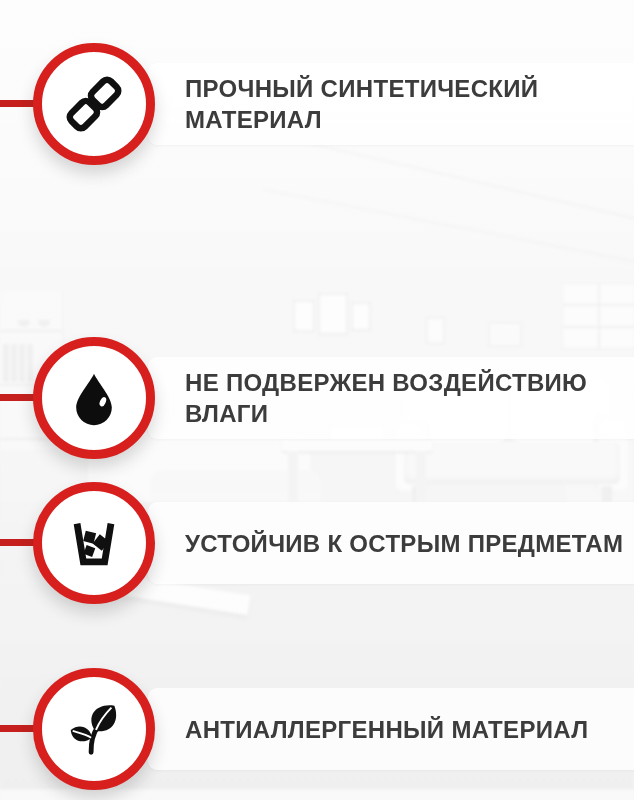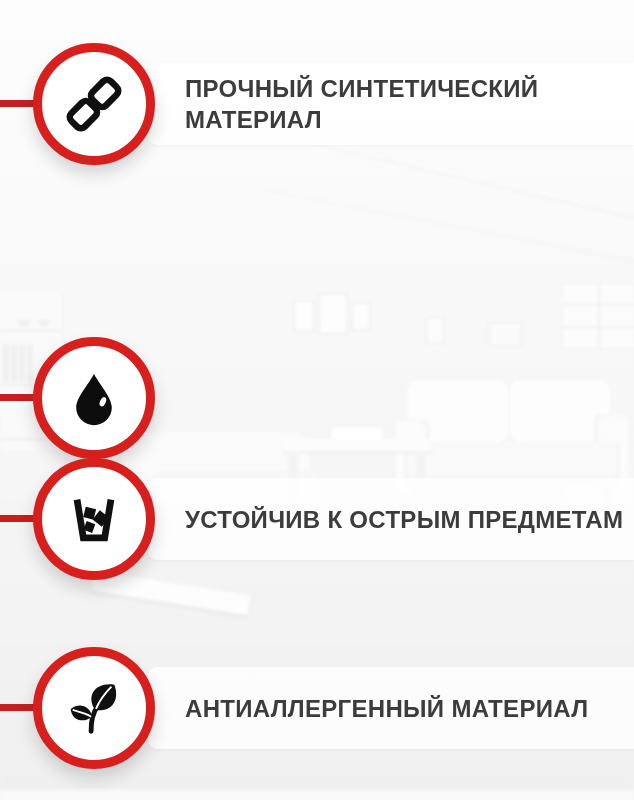--- a/index.html
+++ b/index.html
@@ -53,21 +53,21 @@
   .ct-top{left:0; top:15px; width:150px; height:12px; background:#fcfcfc; box-shadow:0 2px 2px #e8e8e8;}
   .ct-leg{width:10px; height:102px; top:27px; background:#f2f2f2;}
   .ctl1{left:6px;} .ctl2{left:134px;}
   .ct-shelf{left:6px; top:88px; width:138px; height:8px; background:#f5f5f5;}
   .floor{left:0; top:502px; width:634px; height:298px; background:linear-gradient(180deg,#f2f2f2,#ebebeb 70%,#eaeaea);}
   .floor-beam{left:92px; top:583px; width:158px; height:20px; background:#fcfcfc; transform:rotate(9deg); box-shadow:0 3px 4px rgba(0,0,0,.05);}
   .baseboard{left:0; top:788px; width:634px; height:12px; background:#f7f7f7; border-top:1px solid #e4e4e4;}
   .veil{position:absolute; inset:0; background:linear-gradient(180deg,rgba(255,255,255,.55) 0%,rgba(255,255,255,.25) 35%,rgba(255,255,255,.15) 55%,rgba(255,255,255,.3) 80%,rgba(255,255,255,.25) 100%);}
   
   .feature-row{position:absolute; left:0; width:634px; height:122px;}
-  .r1{top:43px;} .r2{top:188px;} .r3{top:337px;} .r4{top:458px;text-decoration:underline;} .r5{top:647px;}
+  .r1{top:43px;} .r2{top:188px;} .r3{top:337px;} .r4{top:482px;text-decoration:underline;} .r5{top:668px;}
   .band{
     position:absolute; left:148px; right:0; top:20px; height:82px;
     background:rgba(255,255,255,.8); border-radius:9px 0 0 9px;
     box-shadow:0 1px 3px rgba(0,0,0,.04);
     display:flex; align-items:center; z-index:1;
   }
   .label{
     padding-left:37px; padding-right:8px;
     font-size:24px; line-height:31px; font-weight:700;
     color:#3c3c3c; letter-spacing:.3px; white-space:pre-line;
@@ -153,20 +153,24 @@
             <rect x="4" y="22.5" width="26" height="19" rx="5.5" fill="none" stroke="#101010" stroke-width="6.5"></rect>
             <rect x="34" y="22.5" width="26" height="19" rx="5.5" fill="none" stroke="#101010" stroke-width="6.5"></rect>
           </g>
         </svg>
       </span>
     </div>
   </div>
 
 
   <div class="feature-row r3">
+    <div class="band">
+      <div class="label">НЕ ПОДВЕРЖЕН ВОЗДЕЙСТВИЮ
+ВЛАГИ</div>
+    </div>
     <div class="connector"></div>
     <div class="circle">
       <span>
         <svg width="60" height="60" viewBox="0 0 64 64">
           <path d="M32 6 C28 15 13 31 13 42 a19 19 0 0 0 38 0 C51 31 36 15 32 6 Z" fill="#0d0d0d"></path>
           <ellipse cx="41.5" cy="36" rx="3" ry="5.2" fill="#ffffff" transform="rotate(24 41.5 36)"></ellipse>
         </svg>
       </span>
     </div>
   </div>

